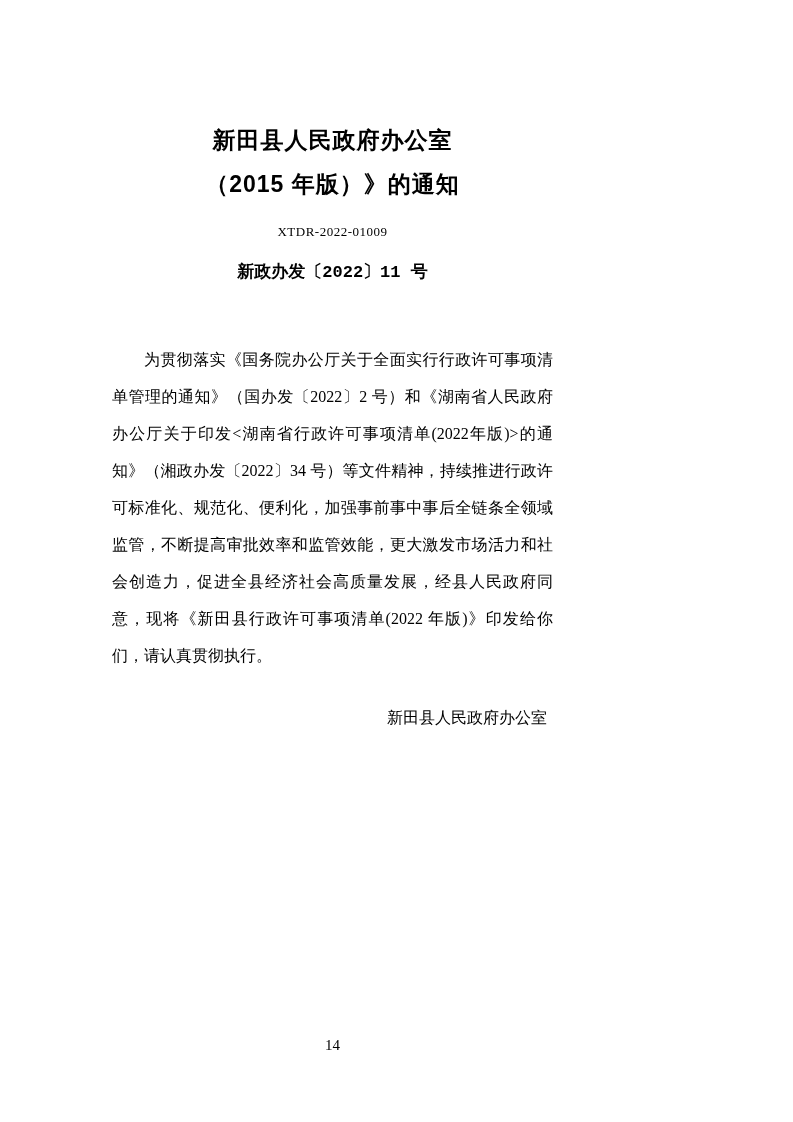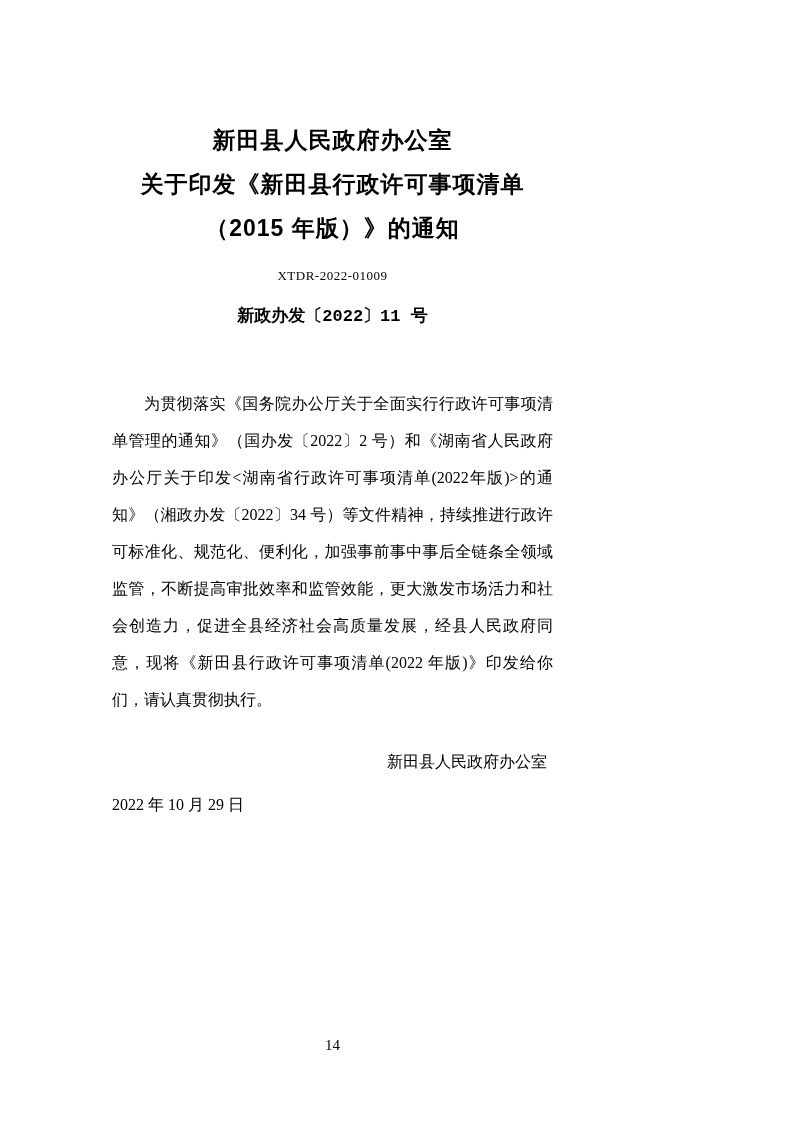--- a/index.html
+++ b/index.html
@@ -74,31 +74,29 @@
     font-family: "Liberation Serif", serif;
   }
 </style>
 </head>
 <body>
 
 <div class="page">
 
   <div class="doc-title">
     <div>新田县人民政府办公室</div>
-    <div>关于印发《新田县行政许可事项清单</div>
     <div>（2015 年版）》的通知</div>
   </div>
 
   <div class="doc-id">XTDR-2022-01009</div>
 
   <div class="doc-number">新政办发〔2022〕11 号</div>
 
   <div class="doc-body">
     <p class="main-para">为贯彻落实《国务院办公厅关于全面实行行政许可事项清单管理的通知》（国办发〔2022〕2 号）和《湖南省人民政府办公厅关于印发&lt;湖南省行政许可事项清单(2022年版)&gt;的通知》（湘政办发〔2022〕34 号）等文件精神，持续推进行政许可标准化、规范化、便利化，加强事前事中事后全链条全领域监管，不断提高审批效率和监管效能，更大激发市场活力和社会创造力，促进全县经济社会高质量发展，经县人民政府同意，现将《新田县行政许可事项清单(2022 年版)》印发给你们，请认真贯彻执行。</p>
   </div>
 
   <div class="signature">新田县人民政府办公室</div>
 
-  <div class="doc-date">2022 年 10 月 29 日</div>
 
   <div class="page-number">14</div>
 
 </div>
 
 </body></html>

